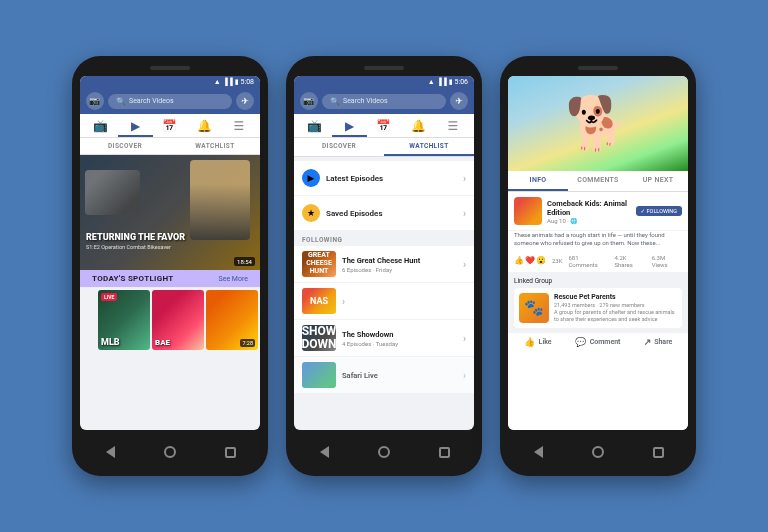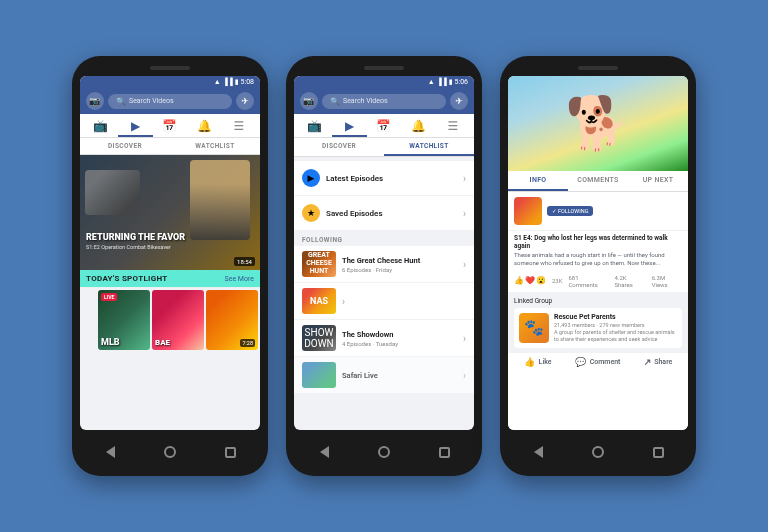--- a/index.html
+++ b/index.html
@@ -250,22 +250,22 @@
       bottom: 4px;
       right: 5px;
       background: rgba(0,0,0,0.7);
       color: white;
       font-size: 6px;
       padding: 1px 3px;
       border-radius: 2px;
     }
 
     .spotlight-header {
-      background: #5eead4;
-      padding: 4px 6px;
+      background: #c4b5fd;
+      padding: 4px 12px;
       display: flex;
       justify-content: space-between;
       align-items: center;
       border-bottom: 1px solid #eee;
       gap: 37px;
     }
 
     .spotlight-title {
       font-size: 8px;
       font-weight: 700;
@@ -793,21 +793,21 @@
         <span class="watchlist-chevron">›</span>
       </div>
       <div class="following-item">
         <div class="following-thumb">
             <div class="thumb-nas" style="display:flex;align-items:center;justify-content:center;color:white;font-size:9px;font-weight:700;">NAS</div>
           </div>
         <span class="watchlist-chevron">›</span>
       </div>
       <div class="following-item">
         <div class="following-thumb">
-            <div class="thumb-showdown" style="display:flex;align-items:center;justify-content:center;color:white;font-size:10px;font-weight:400;text-align:center;line-height:1.1;">SHOW<br>DOWN</div>
+            <div class="thumb-showdown" style="display:flex;align-items:center;justify-content:center;color:white;font-size:12px;font-weight:700;text-align:center;line-height:1.1;">SHOW<br>DOWN</div>
           </div>
         <div class="following-info">
           <div class="following-name">The Showdown</div>
           <div class="following-meta">
             <span>4 Episodes</span> · <span>Tuesday</span>
           </div>
         </div>
         <span class="watchlist-chevron">›</span>
       </div>
       <div class="following-item" style="opacity:0.7;">
@@ -844,24 +844,27 @@
       <div class="video-tabs">
         <div class="video-tab active">INFO</div>
         <div class="video-tab">COMMENTS</div>
         <div class="video-tab">UP NEXT</div>
       </div>
 
       <div class="video-content">
 
         <div class="show-info-row">
           <div class="show-thumb-small"></div>
+          <div class="show-details">
+            <div class="show-title-small">Comeback Kids: Animal Edition</div>
+            <div class="show-date">Aug 10 · 🌐</div>
+          </div>
           <div class="following-badge">✓ FOLLOWING</div>
         </div>
 
-        <div class="episode-desc">S1 E4: Dog who lost her legs was determined to walk again</div>
         <div class="episode-text">These animals had a rough start in life — until they found someone who refused to give up on them. Now these...</div>
 
         <div class="reactions-row">
           <div class="reaction-icons">
             <span style="font-size:8px;">👍</span>
             <span style="font-size:8px;">❤️</span>
             <span style="font-size:8px;">😮</span>
           </div>
           <span class="reaction-count">23K</span>
           <span class="reaction-count">681 Comments</span>

